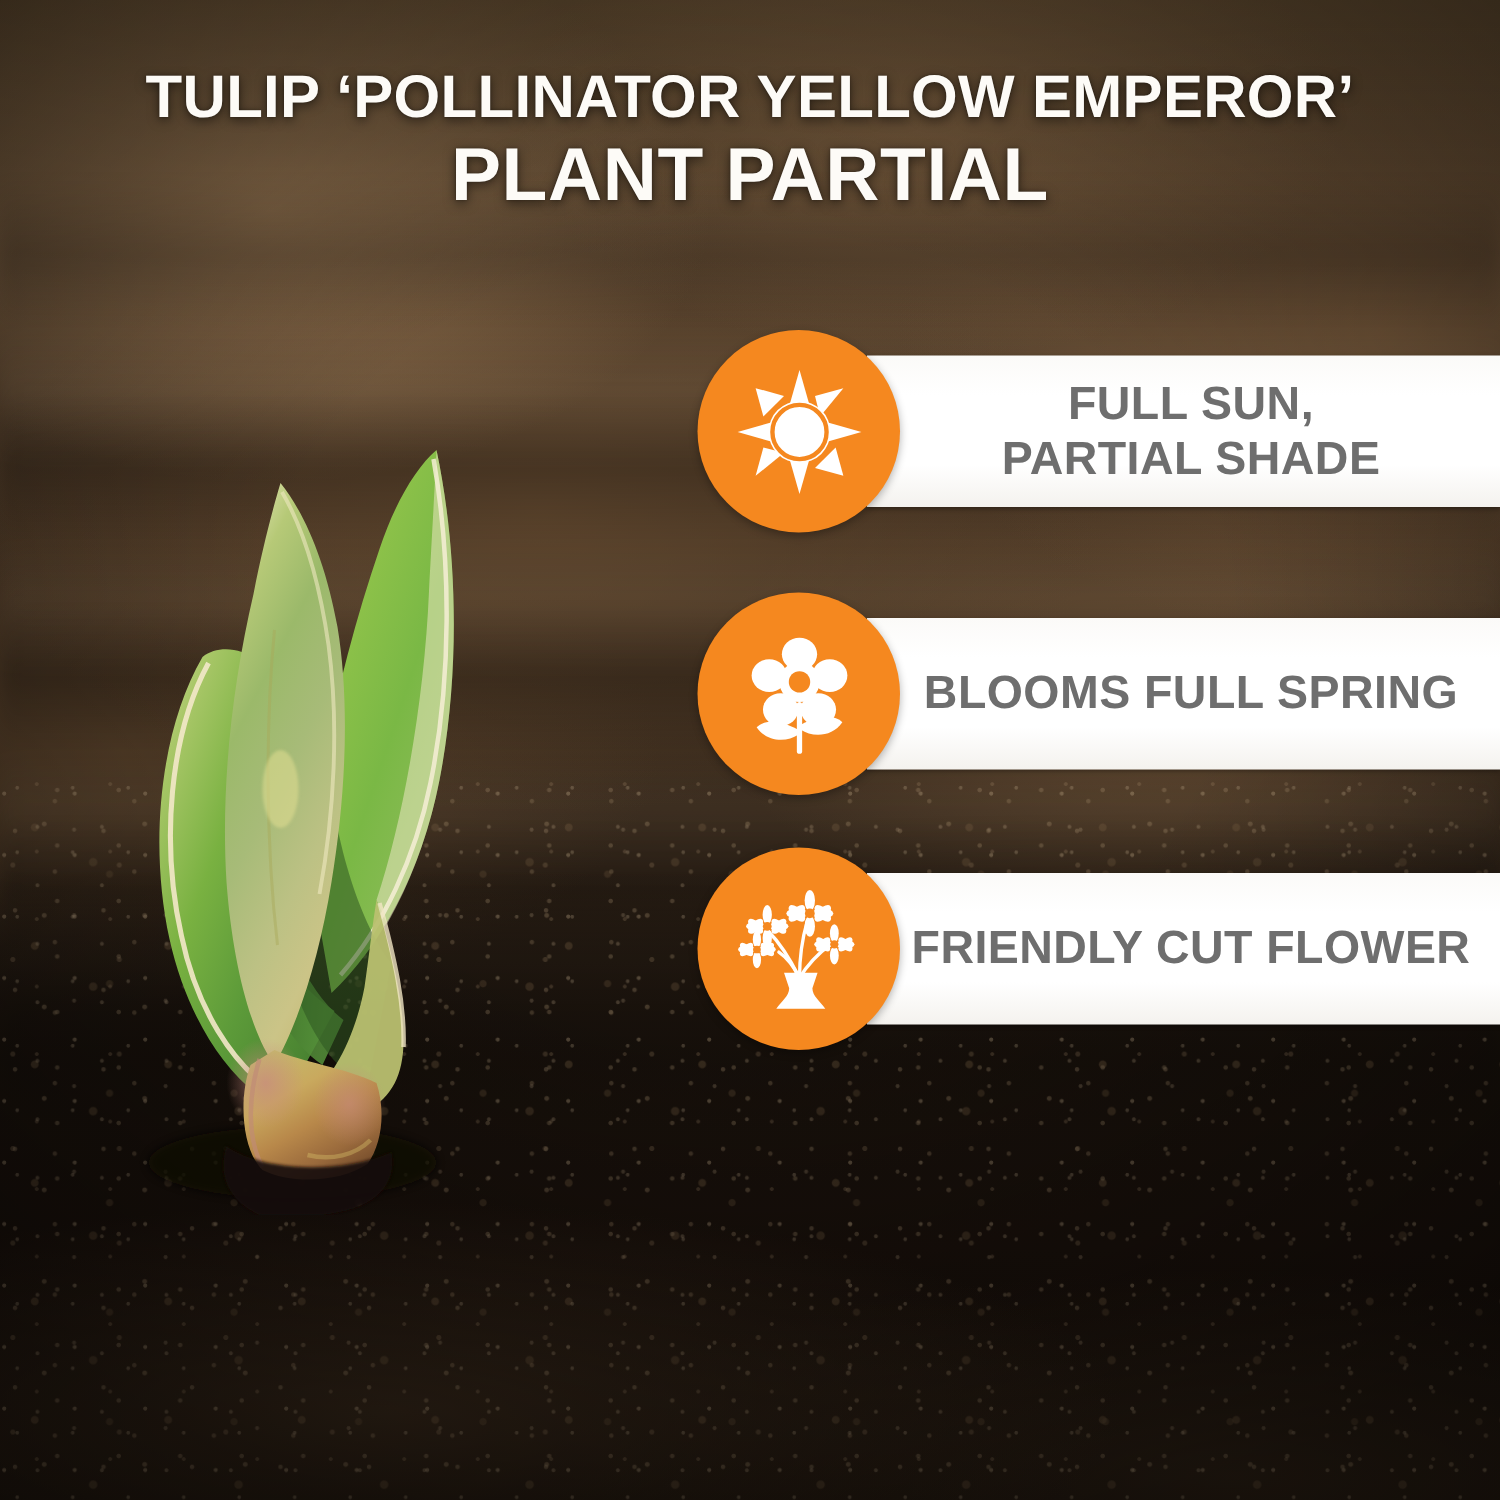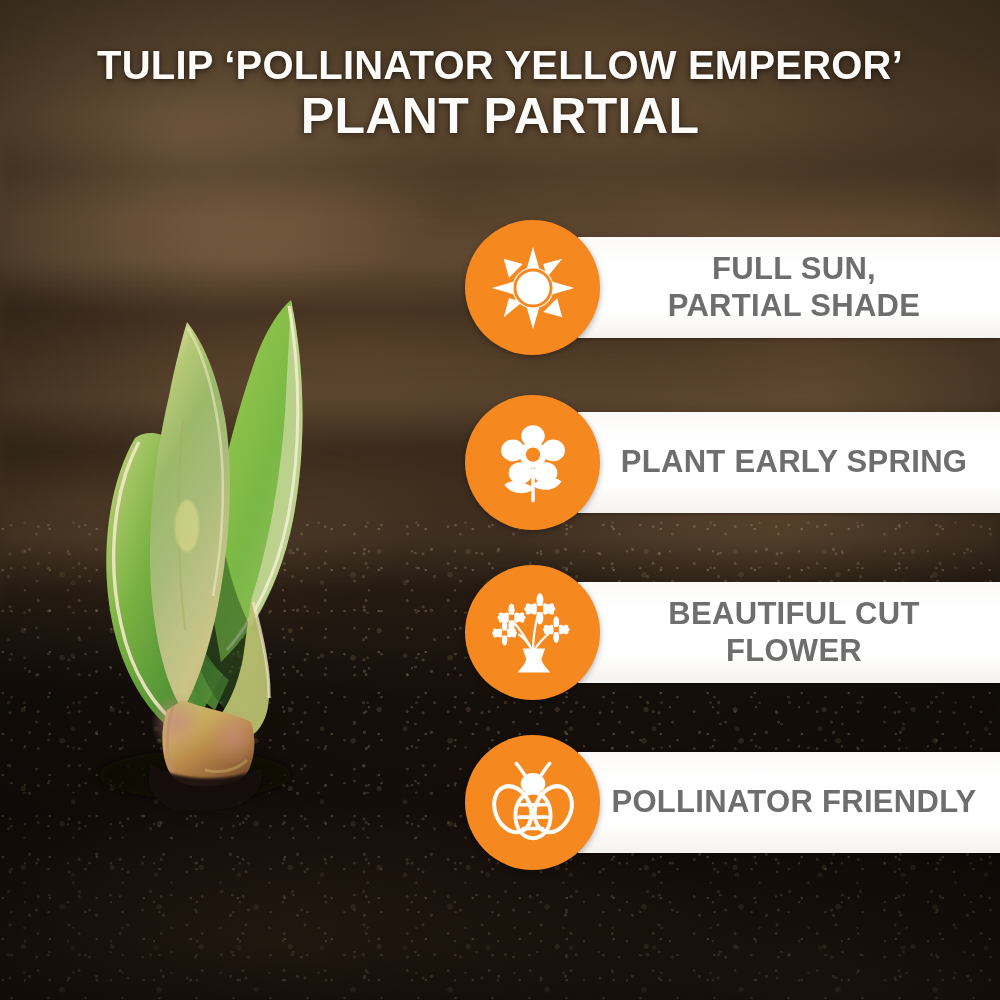--- a/index.html
+++ b/index.html
@@ -323,21 +323,21 @@
             <path d="M16 16 L38 22 L22 38 Z"></path>
             <circle cx="50" cy="50" r="24"></circle>
           </g>
           <circle cx="50" cy="50" r="21" fill="none" stroke="#f5881f" stroke-width="3.4"></circle>
         </svg>
       </div>
     </div>
 
     <div class="feature-row" style="top:395px">
       <div class="feature-bar">
-        <span class="feature-label">PLANT EARLY SPRING</span>
+        <span class="feature-label">BLOOMS FULL SPRING</span>
       </div>
       <div class="feature-circle">
         <svg viewBox="0 0 100 100" width="84" height="84" aria-hidden="true">
           <g fill="#ffffff">
 
             <ellipse cx="50" cy="18" rx="14" ry="13"></ellipse>
             <ellipse cx="74" cy="35" rx="14" ry="13"></ellipse>
             <ellipse cx="65" cy="62" rx="14" ry="13"></ellipse>
             <ellipse cx="35" cy="62" rx="14" ry="13"></ellipse>
             <ellipse cx="26" cy="35" rx="14" ry="13"></ellipse>
@@ -348,21 +348,21 @@
           <path d="M50 58 L50 95" stroke="#ffffff" stroke-width="4.2" stroke-linecap="round"></path>
 
           <path d="M49 78 C 34 70, 22 70, 16 76 C 24 88, 40 88, 49 82 Z" fill="#ffffff"></path>
           <path d="M51 74 C 66 66, 78 66, 84 72 C 76 84, 60 84, 51 78 Z" fill="#ffffff"></path>
         </svg>
       </div>
     </div>
 
     <div class="feature-row" style="top:565px">
       <div class="feature-bar">
-        <span class="feature-label">BEAUTIFUL CUT FLOWER</span>
+        <span class="feature-label">FRIENDLY CUT FLOWER</span>
       </div>
       <div class="feature-circle">
         <svg viewBox="0 0 100 100" width="86" height="86" aria-hidden="true">
           <g stroke="#ffffff" stroke-width="2.6" fill="none" stroke-linecap="round">
             <path d="M50 72 C 44 60, 36 46, 26 36"></path>
             <path d="M50 72 C 50 58, 52 42, 56 28"></path>
             <path d="M50 72 C 56 62, 66 52, 74 46"></path>
             <path d="M50 72 C 46 64, 40 56, 34 52"></path>
           </g>
 
@@ -419,43 +419,15 @@
               </g>
               <circle cx="0" cy="0" r="3" fill="#f5881f"></circle>
             </g>
           </g>
 
           <path d="M38 68 L64 68 L60 80 C 60 86, 66 90, 70 96 L 32 96 C 36 90, 42 86, 42 80 Z" fill="#ffffff"></path>
         </svg>
       </div>
     </div>
 
-    <div class="feature-row" style="top:735px">
-      <div class="feature-bar">
-        <span class="feature-label">POLLINATOR FRIENDLY</span>
-      </div>
-      <div class="feature-circle">
-        <svg viewBox="0 0 100 100" width="88" height="88" aria-hidden="true">
-          <g stroke="#ffffff" fill="none" stroke-width="4" stroke-linecap="round">
-
-            <path d="M43 22 C 38 14, 34 8, 31 5"></path>
-            <path d="M57 22 C 62 14, 66 8, 69 5"></path>
-          </g>
-
-          <ellipse cx="50" cy="28" rx="14" ry="12" fill="#ffffff"></ellipse>
-
-          <ellipse cx="27" cy="57" rx="20" ry="27" fill="none" stroke="#ffffff" stroke-width="4.6" transform="rotate(-22 27 57)"></ellipse>
-          <ellipse cx="73" cy="57" rx="20" ry="27" fill="none" stroke="#ffffff" stroke-width="4.6" transform="rotate(22 73 57)"></ellipse>
-
-          <path d="M50 38 C 62 38, 70 50, 70 64 C 70 80, 61 90, 50 90
-                   C 39 90, 30 80, 30 64 C 30 50, 38 38, 50 38 Z" fill="none" stroke="#ffffff" stroke-width="4.4"></path>
-
-          <path d="M36 52 L64 52" stroke="#ffffff" stroke-width="4.2" stroke-linecap="round"></path>
-          <path d="M34 66 L66 66" stroke="#ffffff" stroke-width="4.2" stroke-linecap="round"></path>
-          <path d="M39 79 L61 79" stroke="#ffffff" stroke-width="4.2" stroke-linecap="round"></path>
-
-          <path d="M50 40 C 57 40, 63 48, 65 58 L 35 58 C 37 48, 43 40, 50 40 Z" fill="#ffffff" opacity="0"></path>
-        </svg>
-      </div>
-    </div>
 
   </div>
 </div>
 
 </body></html>

